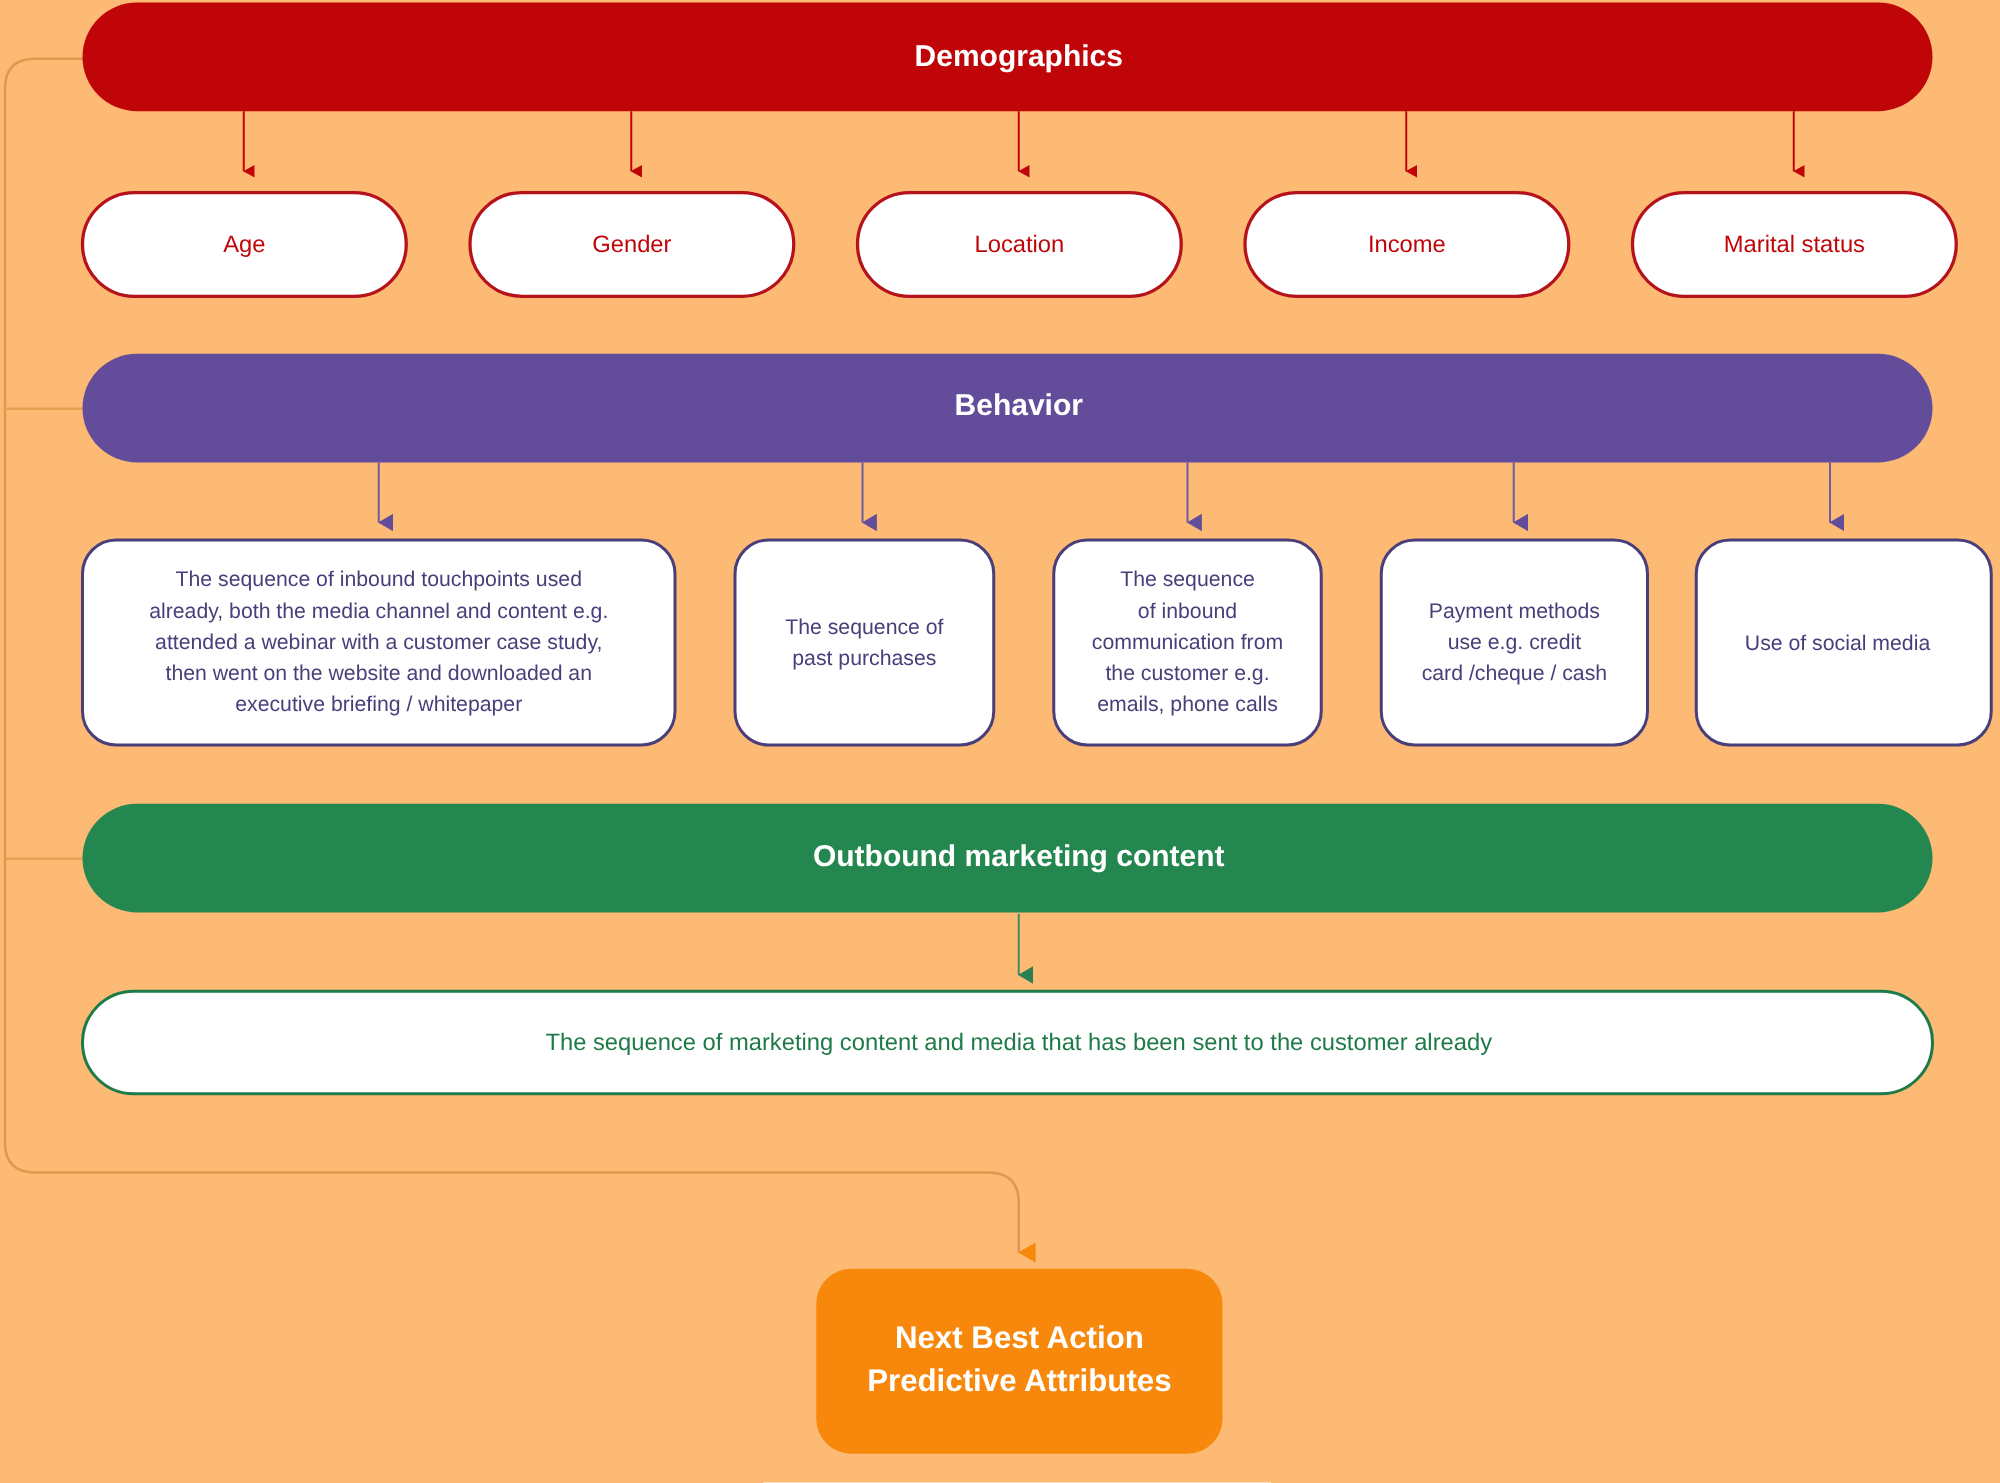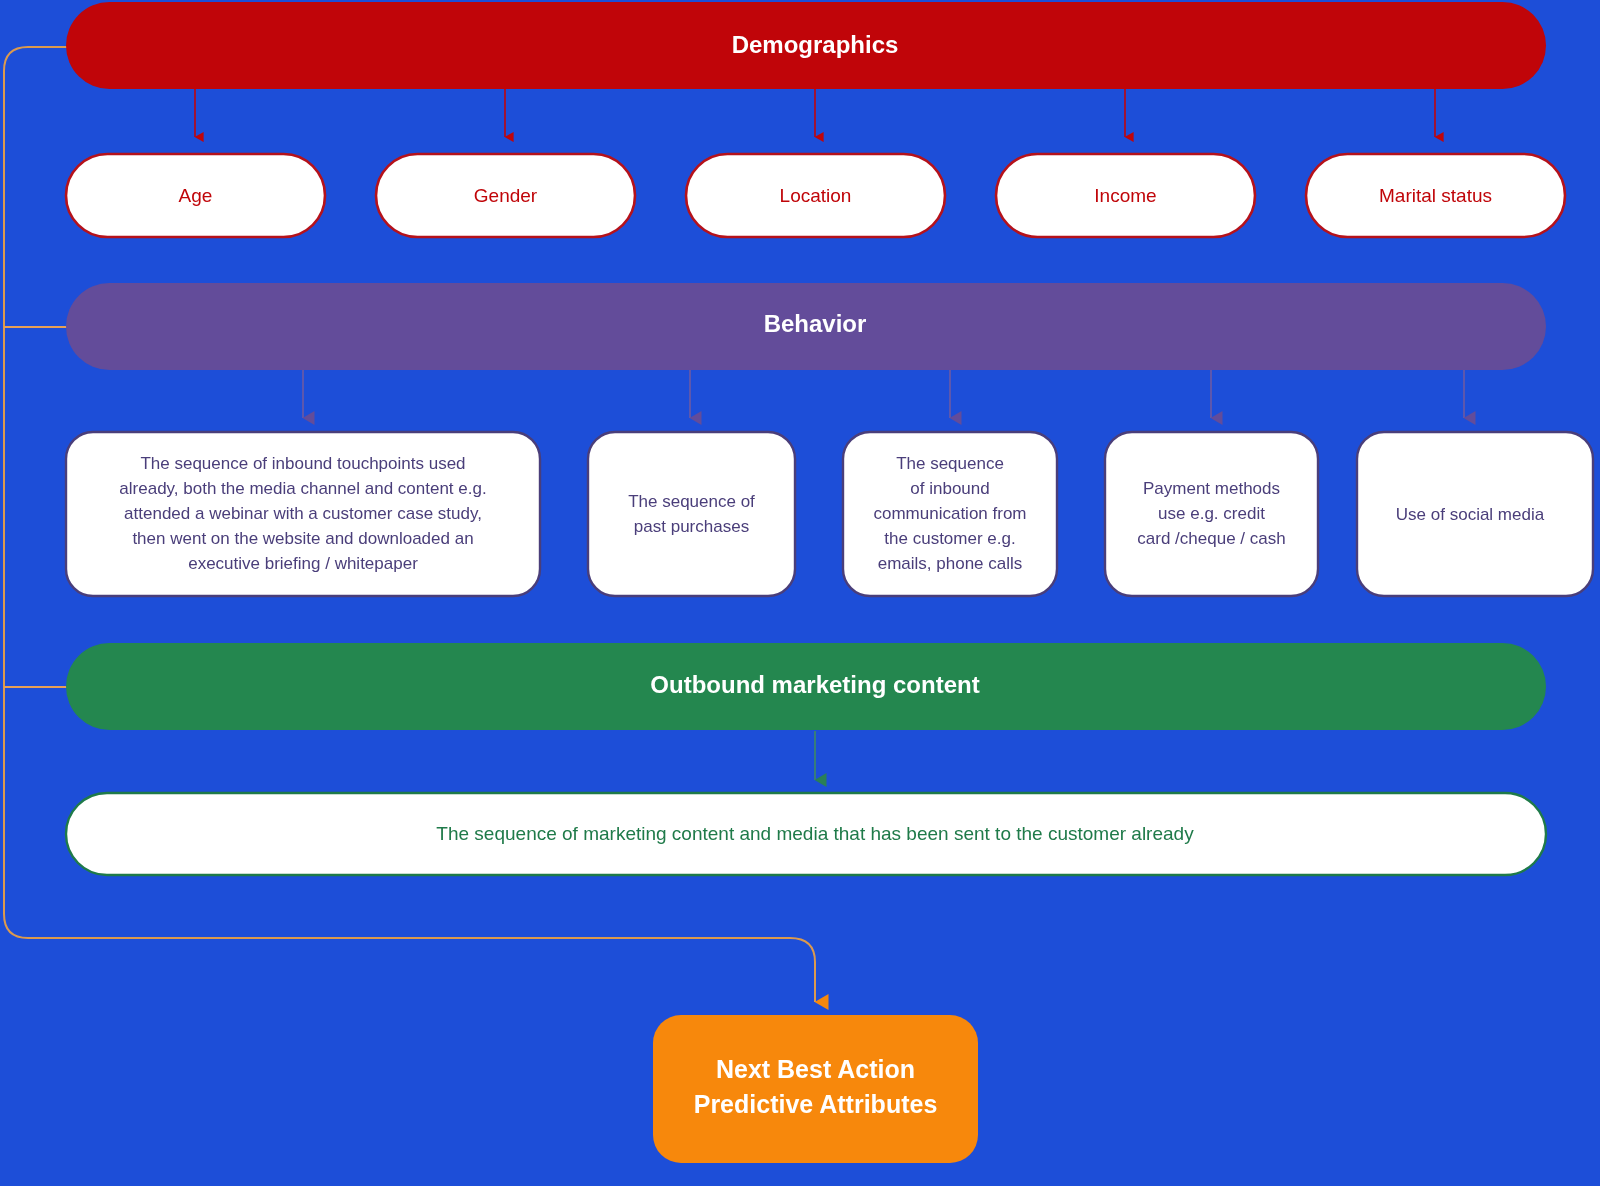--- a/index.html
+++ b/index.html
@@ -1,17 +1,17 @@
 <!DOCTYPE html>
 <html><head>
 <meta charset="utf-8">
 <style>
   html,body{margin:0;padding:0;background:#ffffff;}
   body{width:1600px;height:1186px;overflow:hidden;font-family:"Liberation Sans","DejaVu Sans",sans-serif;}
-  #stage{position:relative;width:1600px;height:1186px;background:#1d4ed8;}
+  #stage{position:relative;width:1600px;height:1186px;background:#fdba74;}
   svg.diagram{position:absolute;left:0;top:0;width:1600px;height:1186px;}
 
   .band-label{
     font-family:"Liberation Sans","DejaVu Sans",sans-serif;
     font-weight:700;font-size:24px;fill:#ffffff;
     text-anchor:middle;dominant-baseline:middle;
   }
   .pill-label{
     font-family:"Liberation Sans","DejaVu Sans",sans-serif;
     font-weight:400;font-size:19px;

